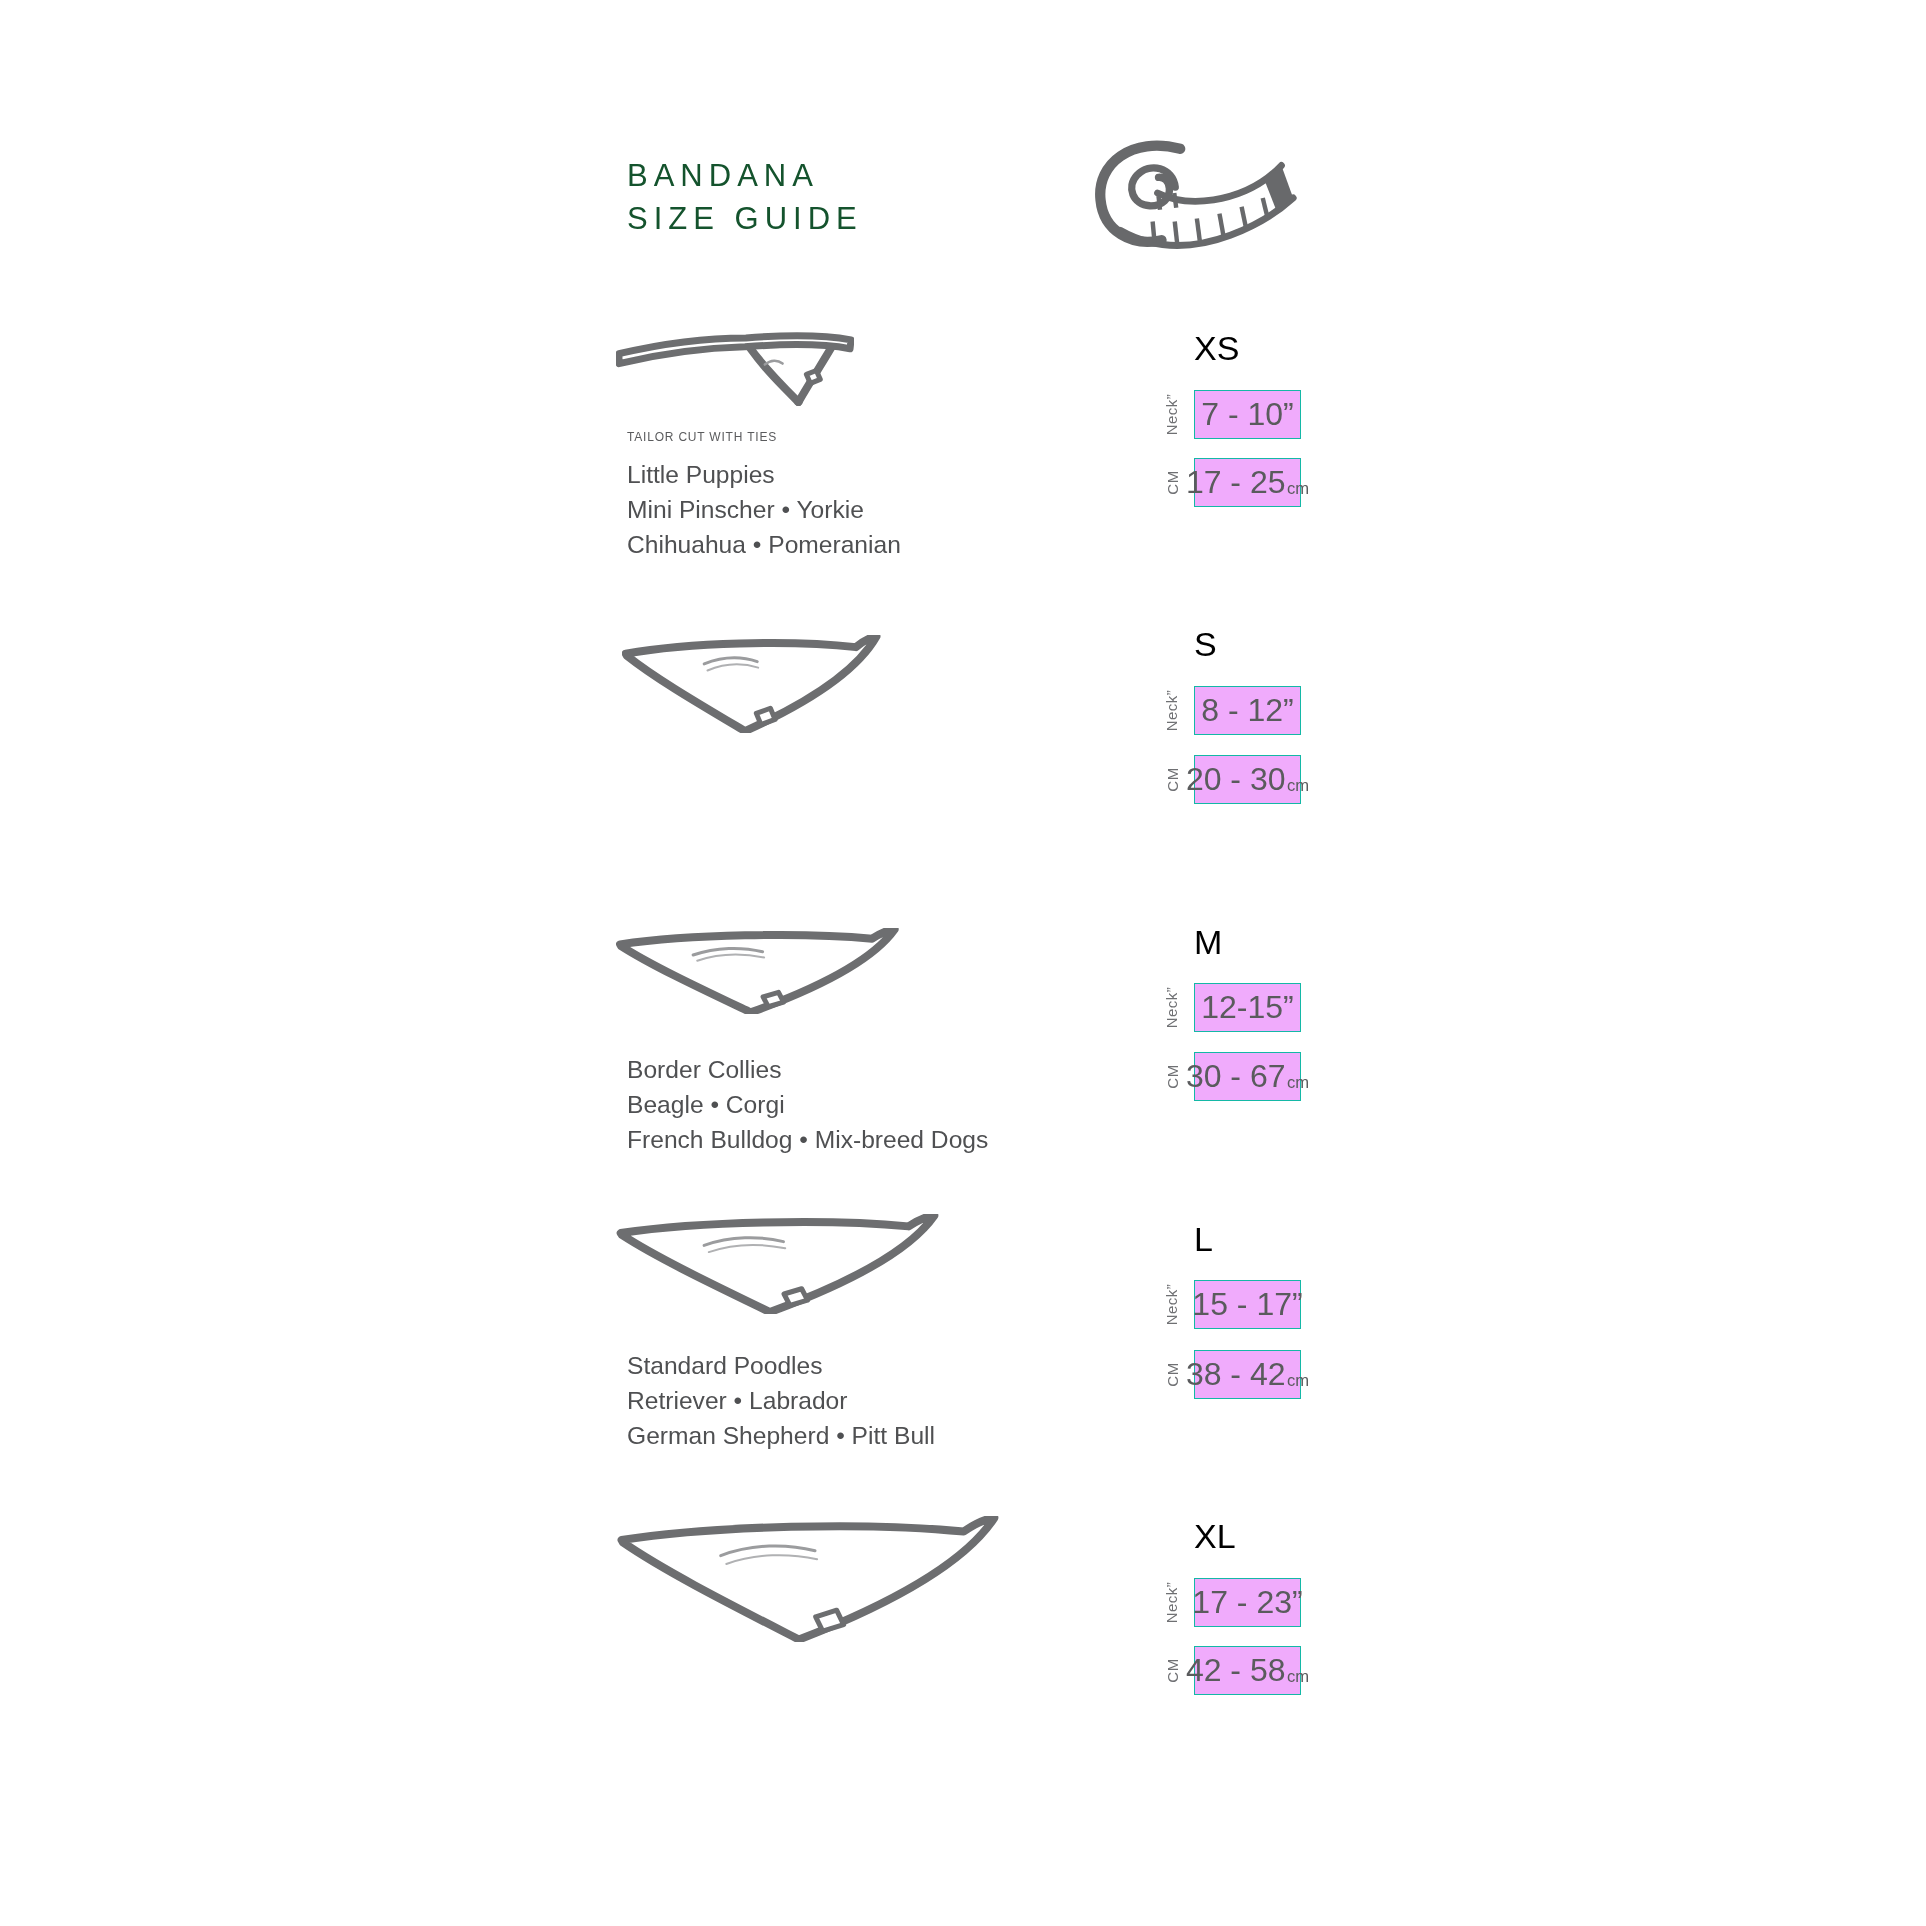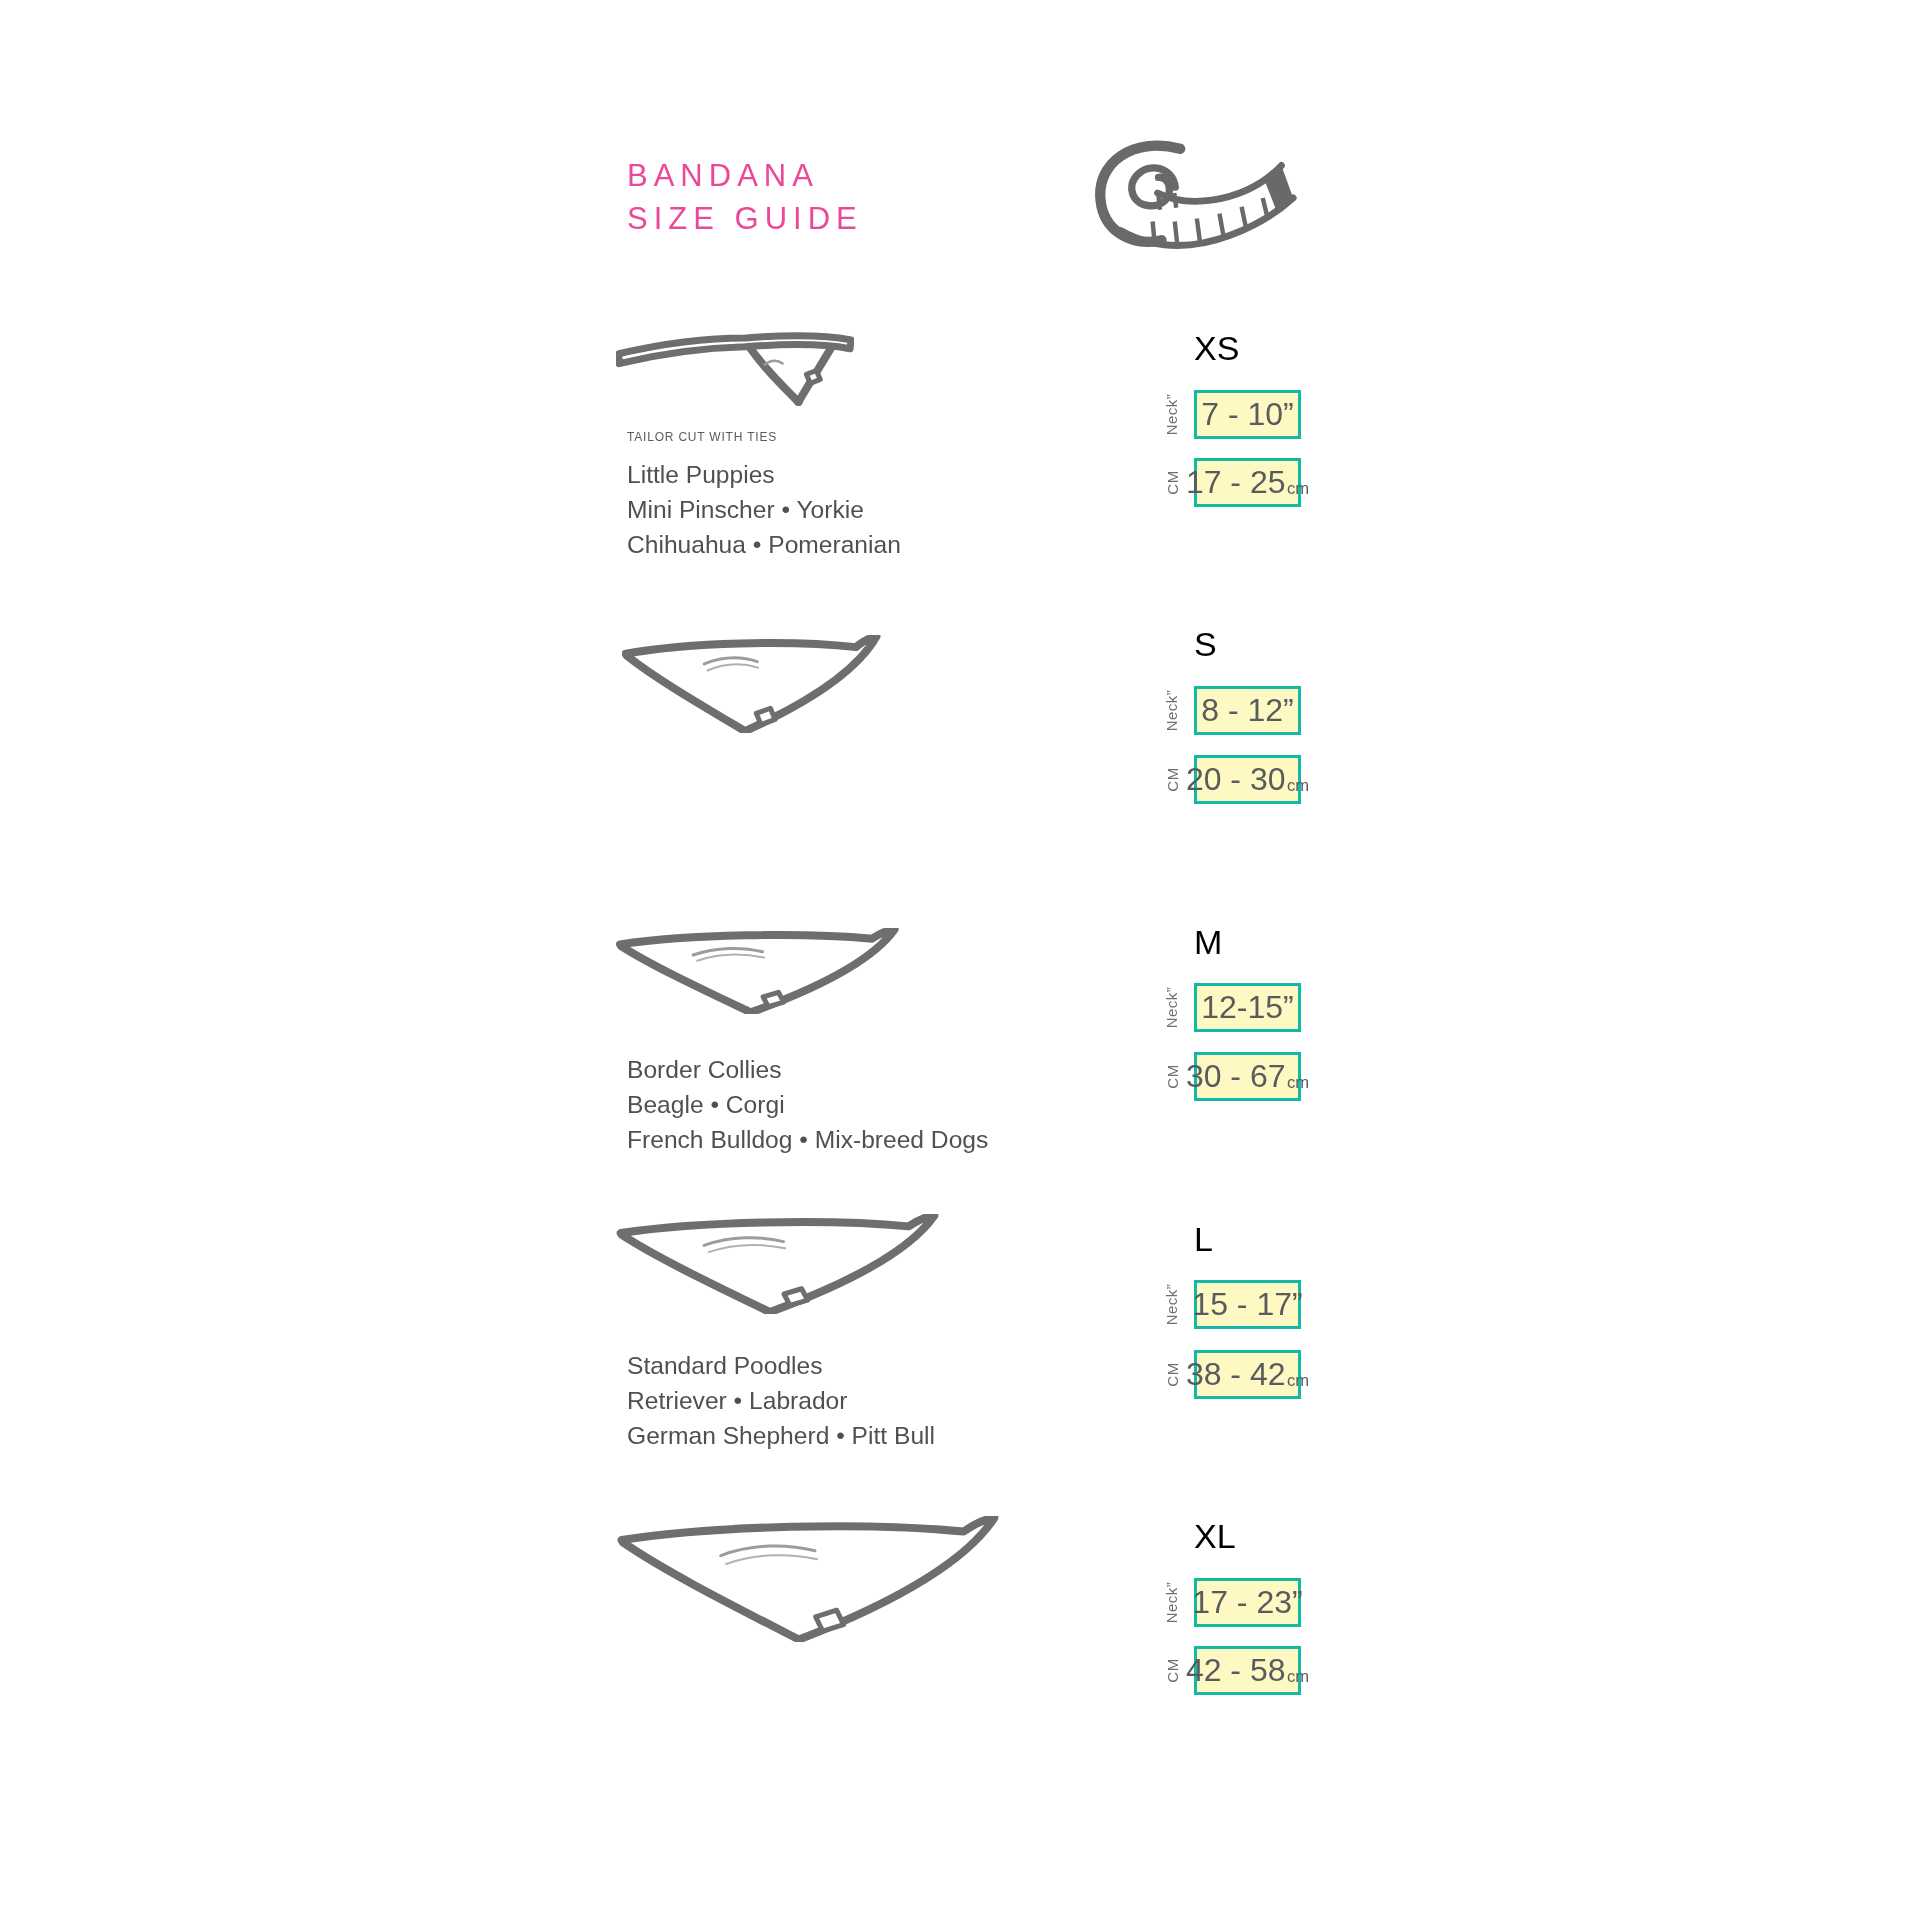--- a/index.html
+++ b/index.html
@@ -7,21 +7,21 @@
   body {
     width:1926px; height:1926px;
     position:relative;
     font-family:"Liberation Sans", sans-serif;
     color:#4f5052;
     overflow:hidden;
   }
   .page-title {
     position:absolute; left:627px; top:154px;
     font-size:31px; line-height:43px; letter-spacing:6px;
-    color:#ec4899; font-weight:400;
+    color:#14532d; font-weight:400;
   }
   .tape-icon { position:absolute; left:1073px; top:138px; }
   .row { position:absolute; left:0; width:1926px; height:301px; }
   .sketch { position:absolute; }
   .note {
     position:absolute; left:627px;
     font-size:12px; letter-spacing:0.8px; color:#5a5b5d;
     white-space:nowrap;
   }
   .desc {
@@ -38,21 +38,21 @@
   .m-label {
     width:44px; height:49px; display:flex;
     align-items:center; justify-content:center;
   }
   .m-label span {
     transform:rotate(-90deg); white-space:nowrap;
     font-size:15px; color:#6f7073; letter-spacing:0.5px;
   }
   .m-box {
     width:107px; height:49px;
-    border:3px solid #14b8a6; background:#fef9c3;
+    border:1px solid #14b8a6; background:#f0abfc;
     display:flex; align-items:center; justify-content:center;
     font-size:32px; color:#5a5b5d; white-space:nowrap;
   }
   .m-box .unit { font-size:16.6px; position:relative; top:6.5px; margin-left:1.5px; }
   svg { display:block; }
 </style>
 </head>
 <body>
 
 <h1 class="page-title">

